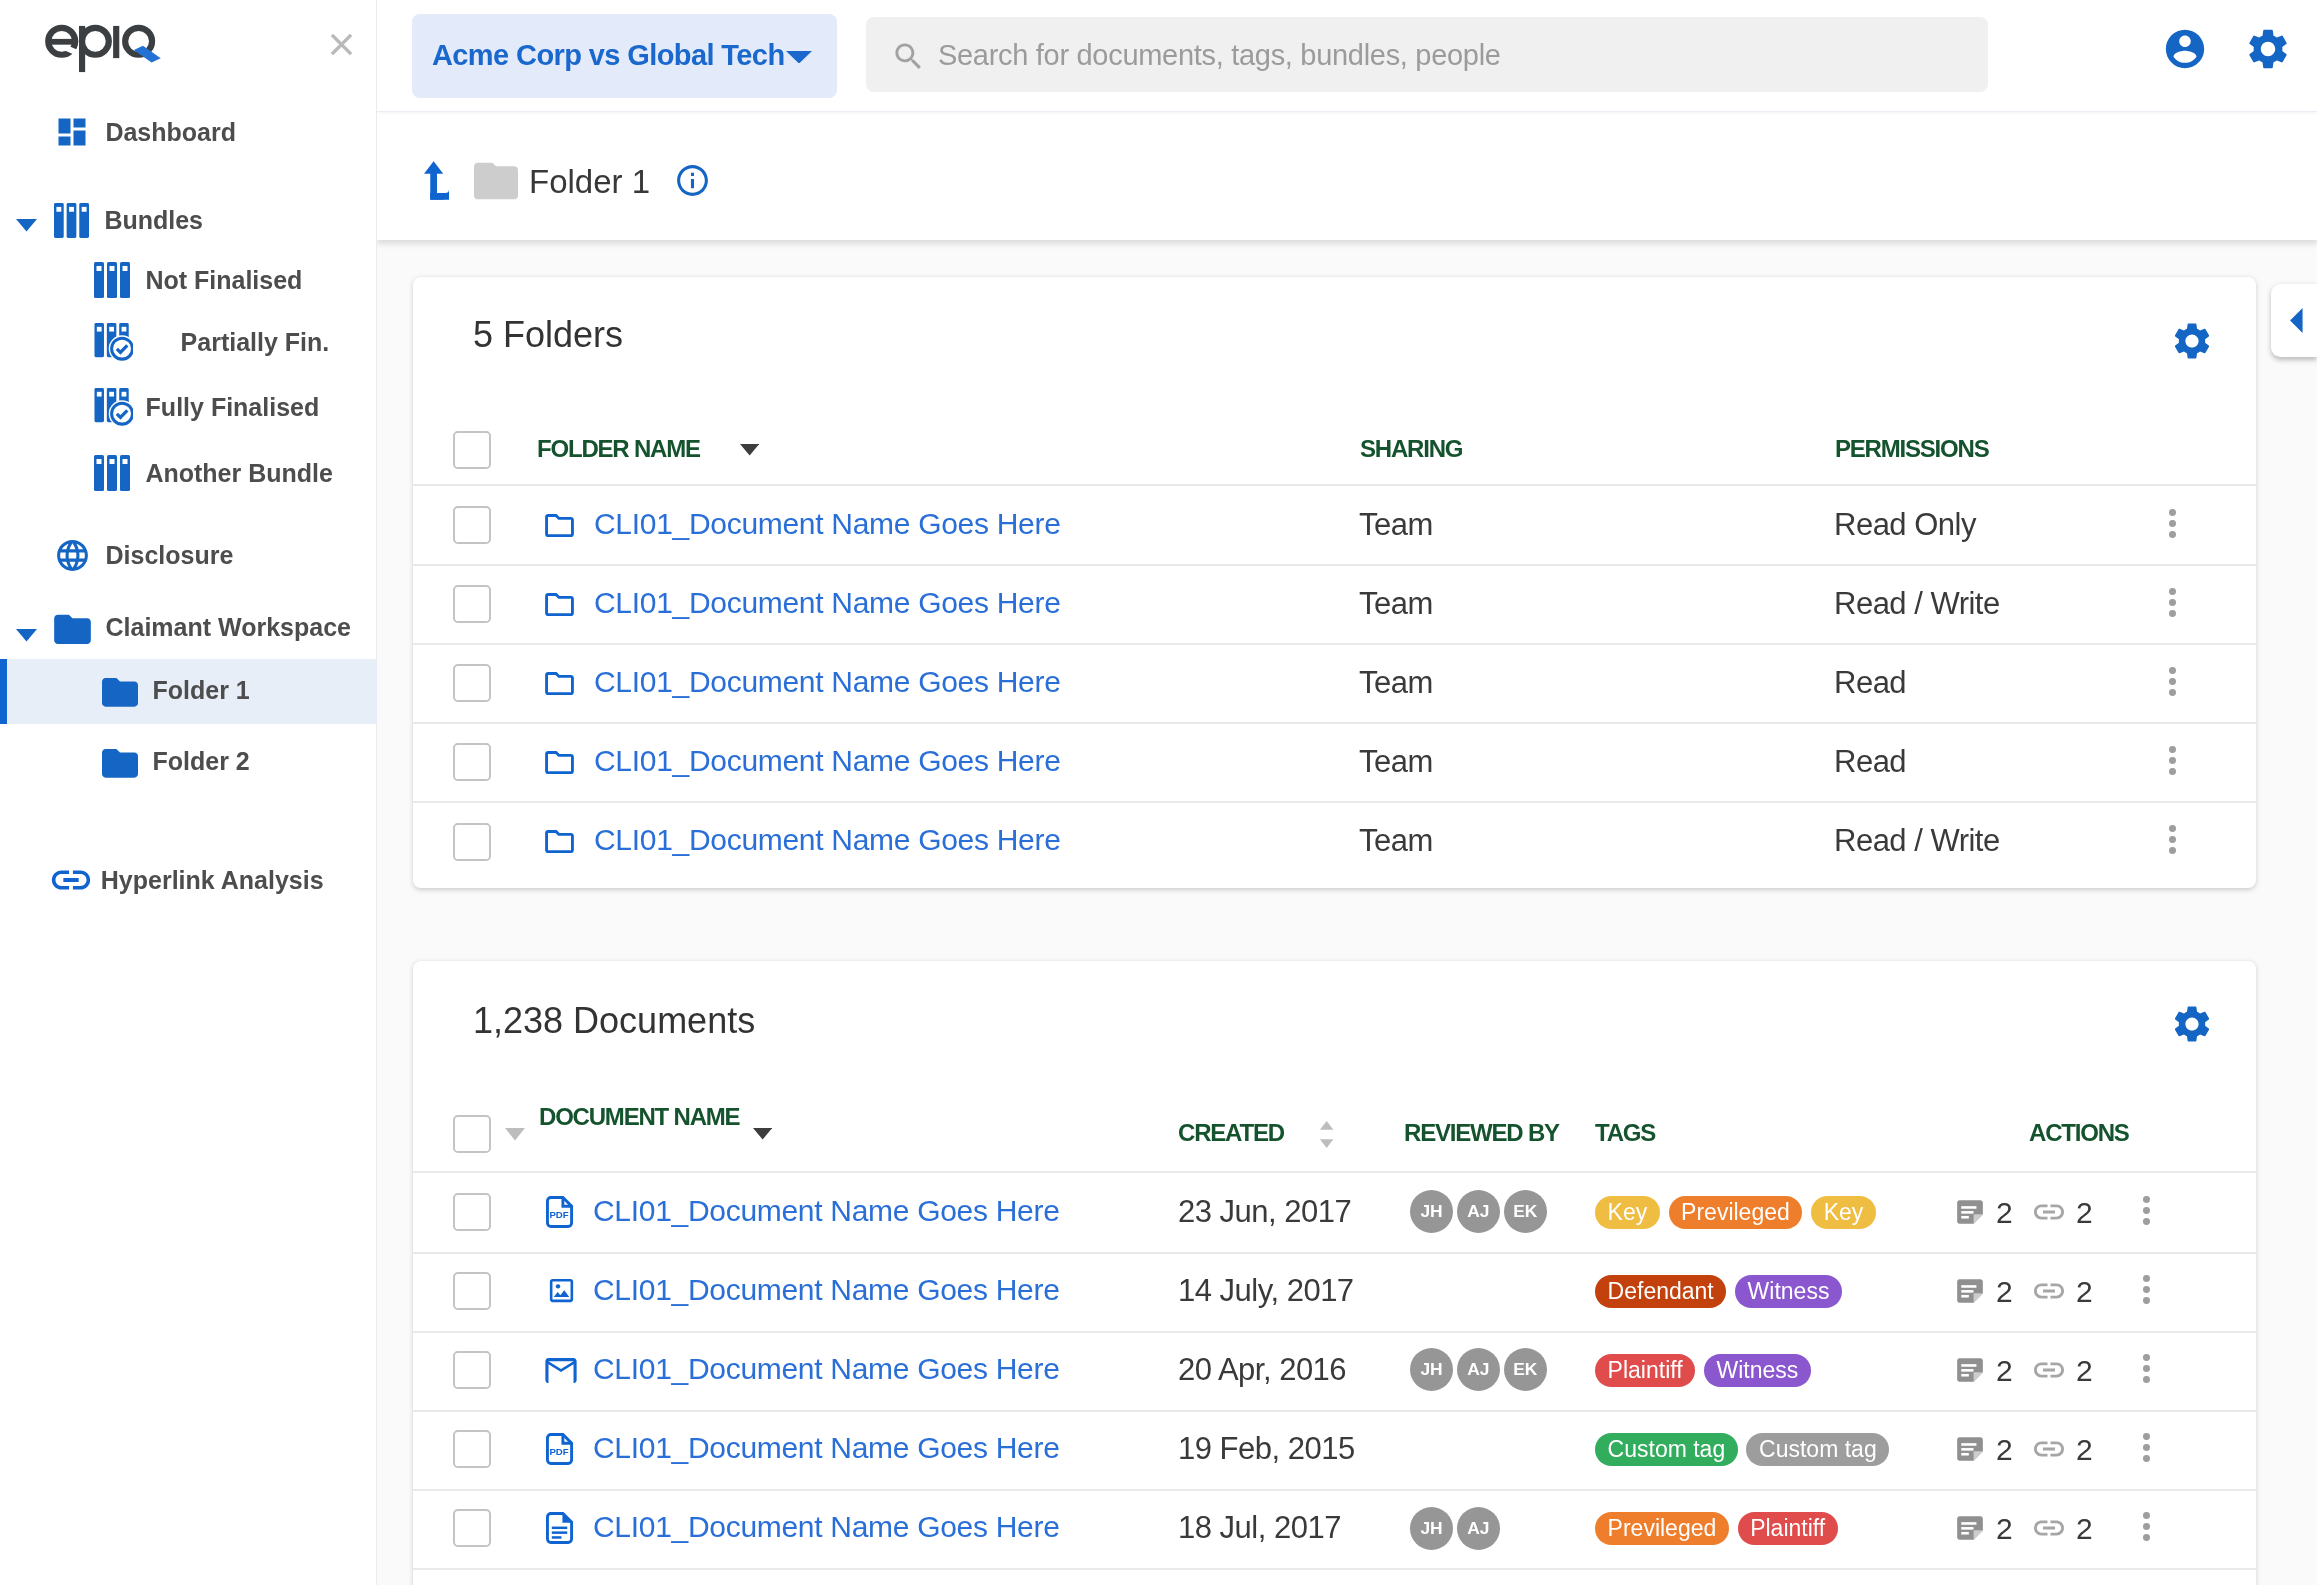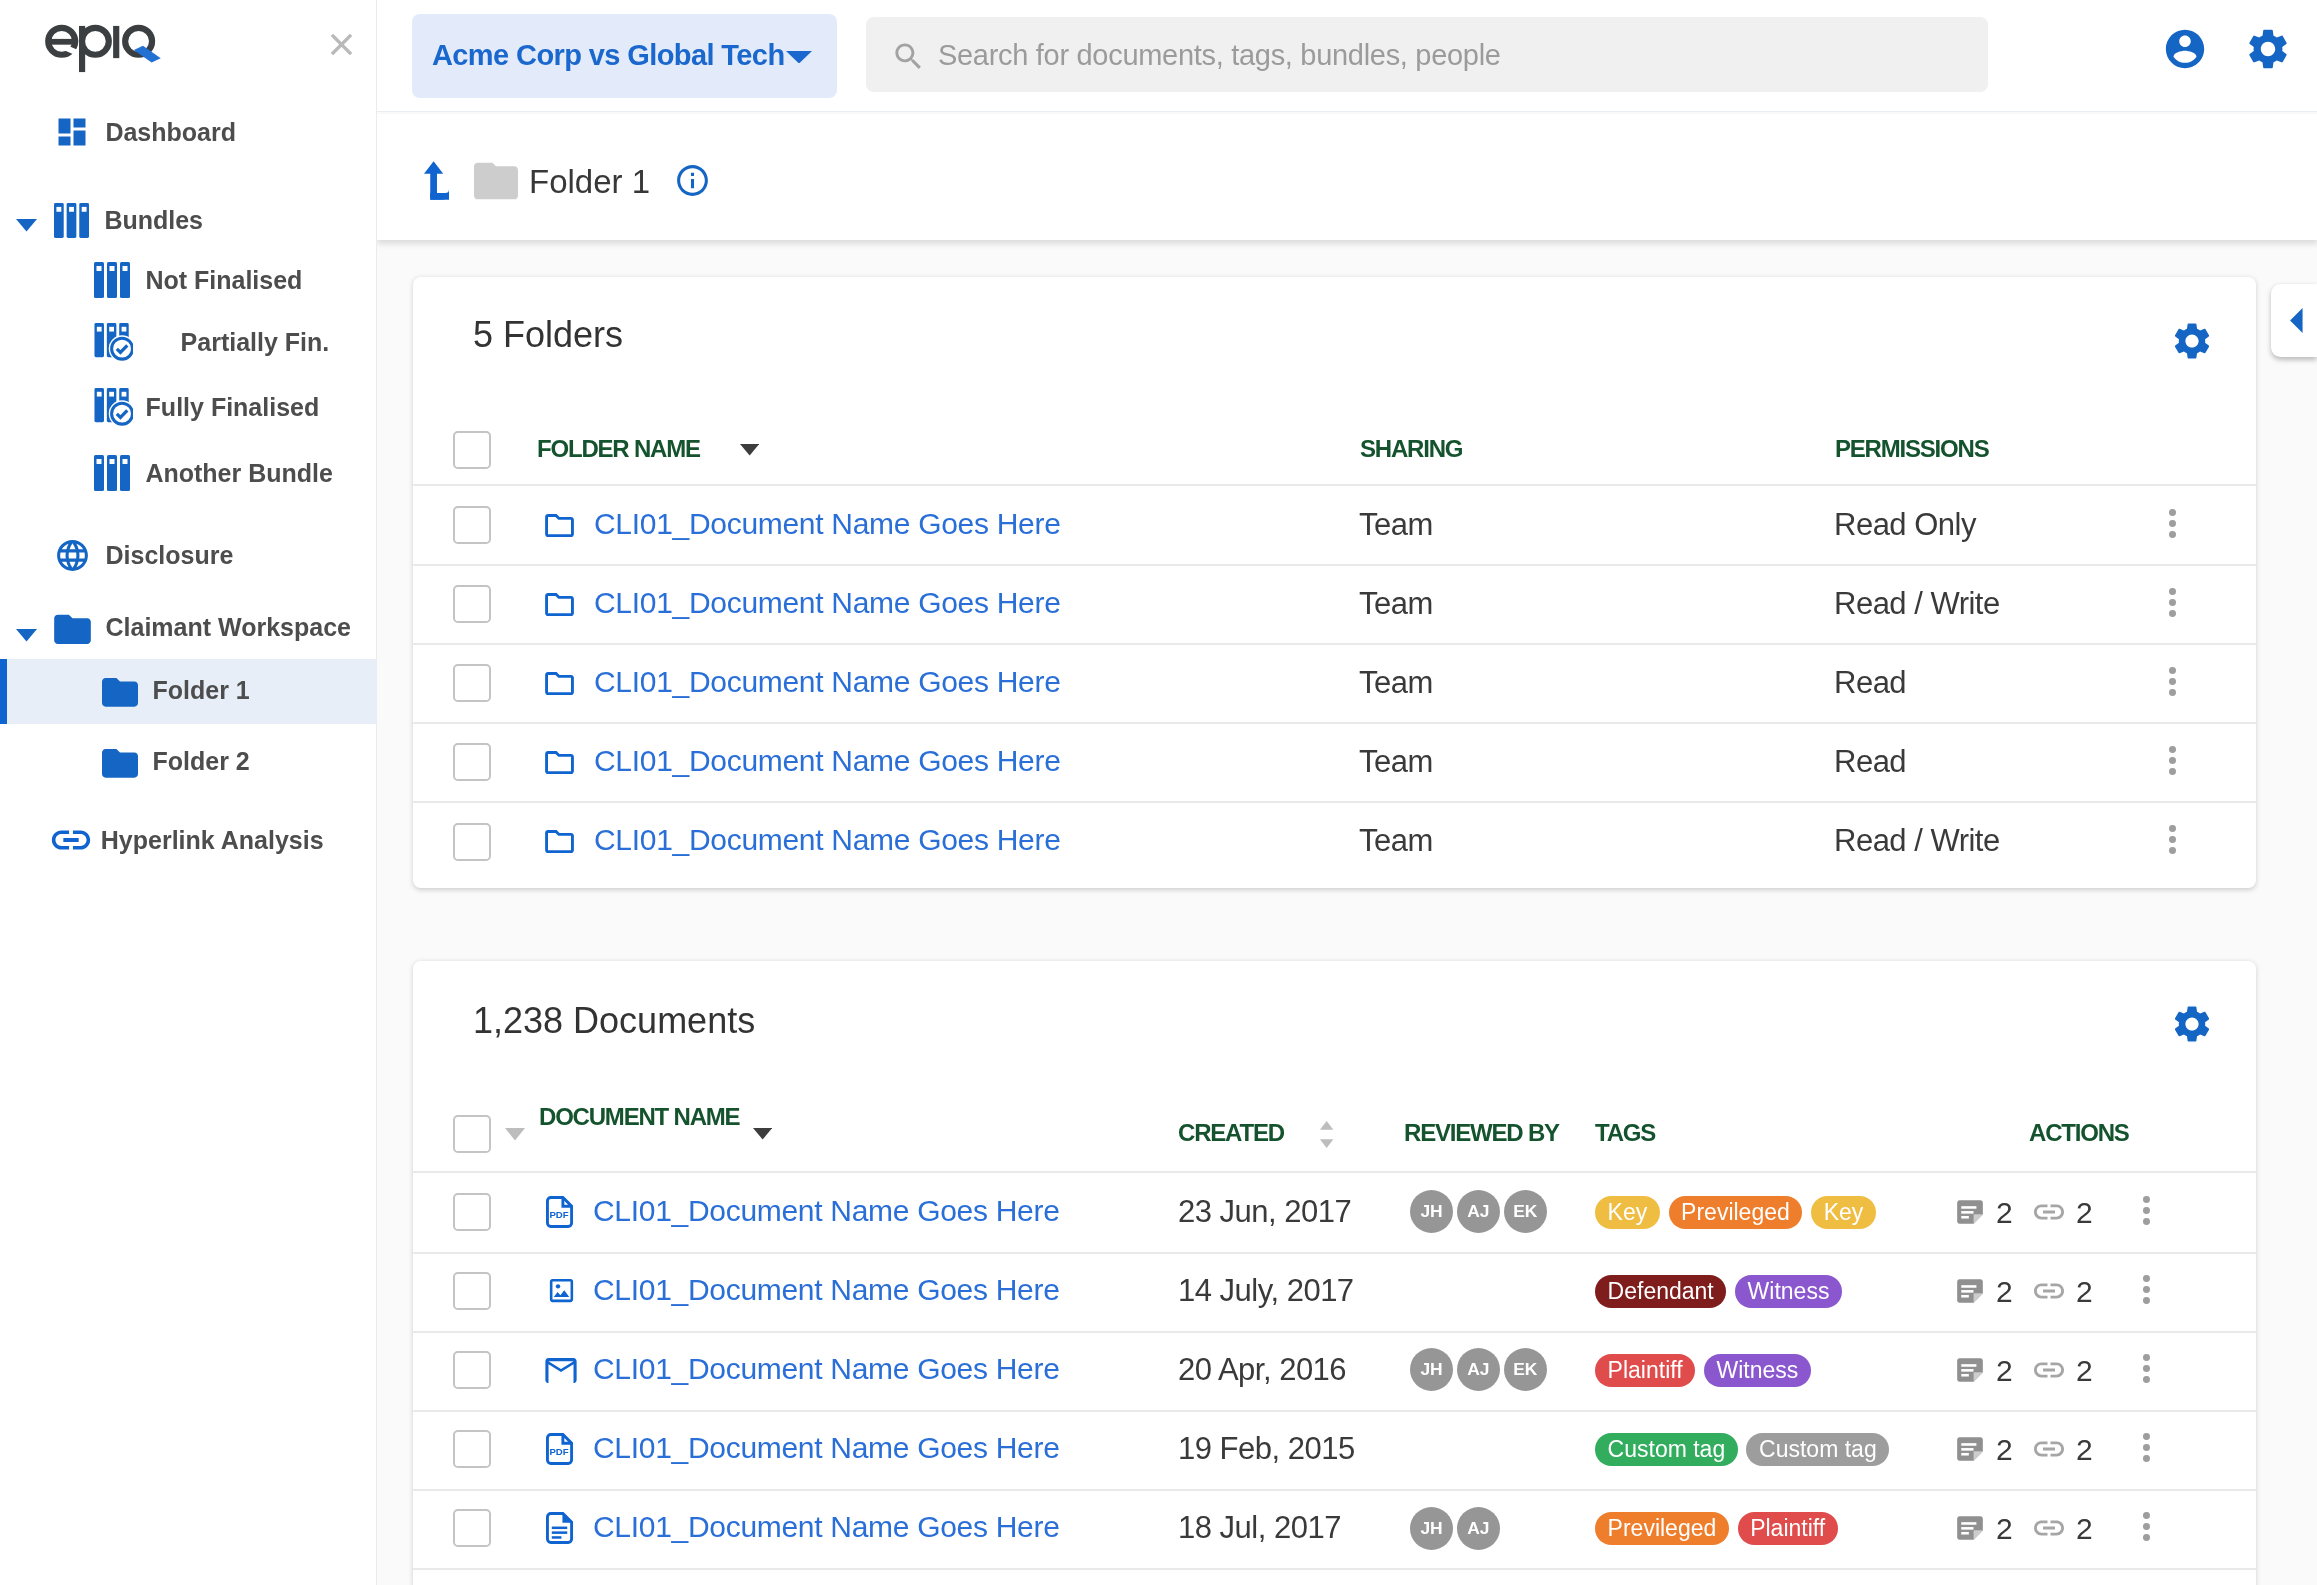--- a/index.html
+++ b/index.html
@@ -138,21 +138,21 @@
         <use href="#folderfill"></use>
       </svg>
     <span class="mtext" style="margin-left:14.5px;">Folder 1</span>
   </div>
   <div class="mi" style="left:102px;top:745px;">
     <svg width="36" height="33" viewBox="0 0 37.5 33.75">
         <use href="#folderfill"></use>
       </svg>
     <span class="mtext" style="margin-left:14.5px;">Folder 2</span>
   </div>
-  <div class="mi" style="left:48px;top:817px;">
+  <div class="mi" style="left:48px;top:857px;">
     <svg width="46" height="46" viewBox="0 0 24 24">
         <path d="M3.9 12c0-1.71 1.39-3.1 3.1-3.1h4V7H7c-2.76 0-5 2.24-5 5s2.24 5 5 5h4v-1.9H7c-1.71 0-3.1-1.39-3.1-3.1zM8 13h8v-2H8v2zm9-6h-4v1.9h4c1.71 0 3.1 1.39 3.1 3.1s-1.39 3.1-3.1 3.1h-4V17h4c2.76 0 5-2.24 5-5s-2.24-5-5-5z" fill="#1064d0"></path>
       </svg>
     <span class="mtext" style="margin-left:6.8px;">Hyperlink Analysis</span>
   </div>
 </div>
 
 <div id="topbar">
   <div id="searchbox">
     <svg class="abs" style="left:25px;top:22px;" width="35" height="35" viewBox="0 0 24 24">
@@ -328,21 +328,21 @@
   <div class="rowline" style="top:291px;"></div>
   <div class="cbx" style="left:40px;top:311px;"></div>
   <svg class="abs" style="left:133px;top:314px;" width="31" height="31" viewBox="0 0 24 24">
     <path d="M19 5v14H5V5h14m0-2H5c-1.1 0-2 .9-2 2v14c0 1.1.9 2 2 2h14c1.1 0 2-.9 2-2V5c0-1.1-.9-2-2-2z" fill="#1064d0"></path>
     <path d="M14.14 11.86l-3 3.87L9 13.14 6 17h12z" fill="#1064d0"></path>
     <circle cx="9.3" cy="8.8" r="1.7" fill="#1064d0"></circle>
   </svg>
   <span class="link" style="left:180px;top:312px;">CLI01_Document Name Goes Here</span>
   <span class="cell" style="left:765px;top:312px;">14 July, 2017</span>
   <div class="abs" style="left:997px;top:308px;white-space:nowrap;"></div>
-  <div class="abs" style="left:1182px;top:314px;white-space:nowrap;"><span class="pill" style="background:#7f1d1d;">Defendant</span><span class="pill" style="background:#8b57cf;">Witness</span></div>
+  <div class="abs" style="left:1182px;top:314px;white-space:nowrap;"><span class="pill" style="background:#c2410c;">Defendant</span><span class="pill" style="background:#8b57cf;">Witness</span></div>
   <svg class="abs" style="left:1543px;top:316px;" width="28" height="28" viewBox="0 0 24 24">
     <path d="M21 2H3C1.9 2 1 2.9 1 4v16c0 1.1.9 2 2 2h12.2L23 14.2V4c0-1.1-.9-2-2-2z" fill="#909090"></path>
     <path d="M15.2 22v-7.8H23z" fill="#fff"></path>
     <path d="M15.2 22v-7.8H23z" fill="#909090" opacity="0.45"></path>
     <rect x="4.5" y="7" width="13" height="2.2" fill="#fff"></rect>
     <rect x="4.5" y="11.2" width="10.5" height="2.2" fill="#fff"></rect>
     <rect x="4.5" y="15.4" width="6.5" height="2.2" fill="#fff"></rect>
   </svg>
   <span class="cell" style="left:1583px;top:314px;font-size:30px;">2</span>
   <svg class="abs" style="left:1618px;top:312px;" width="36" height="36" viewBox="0 0 24 24">

